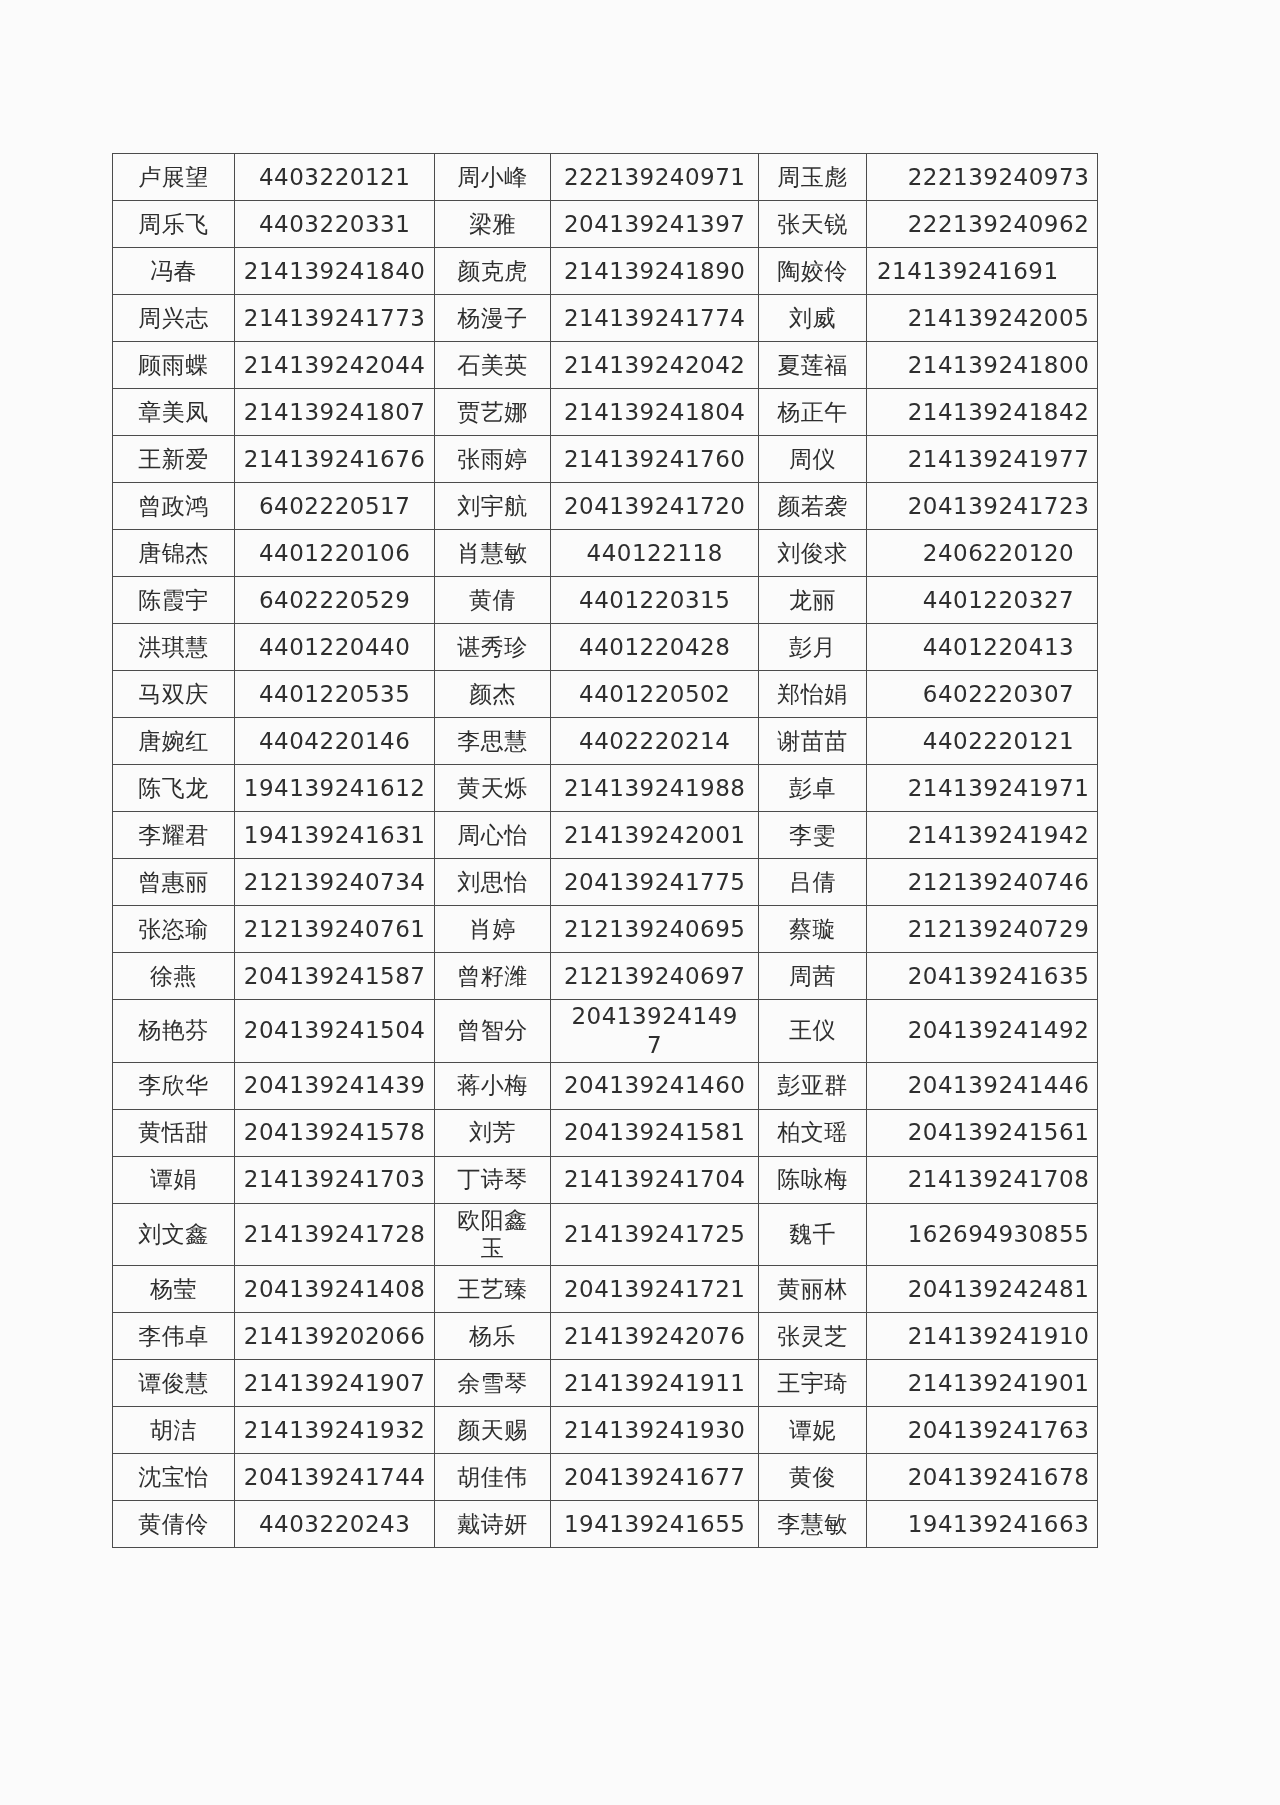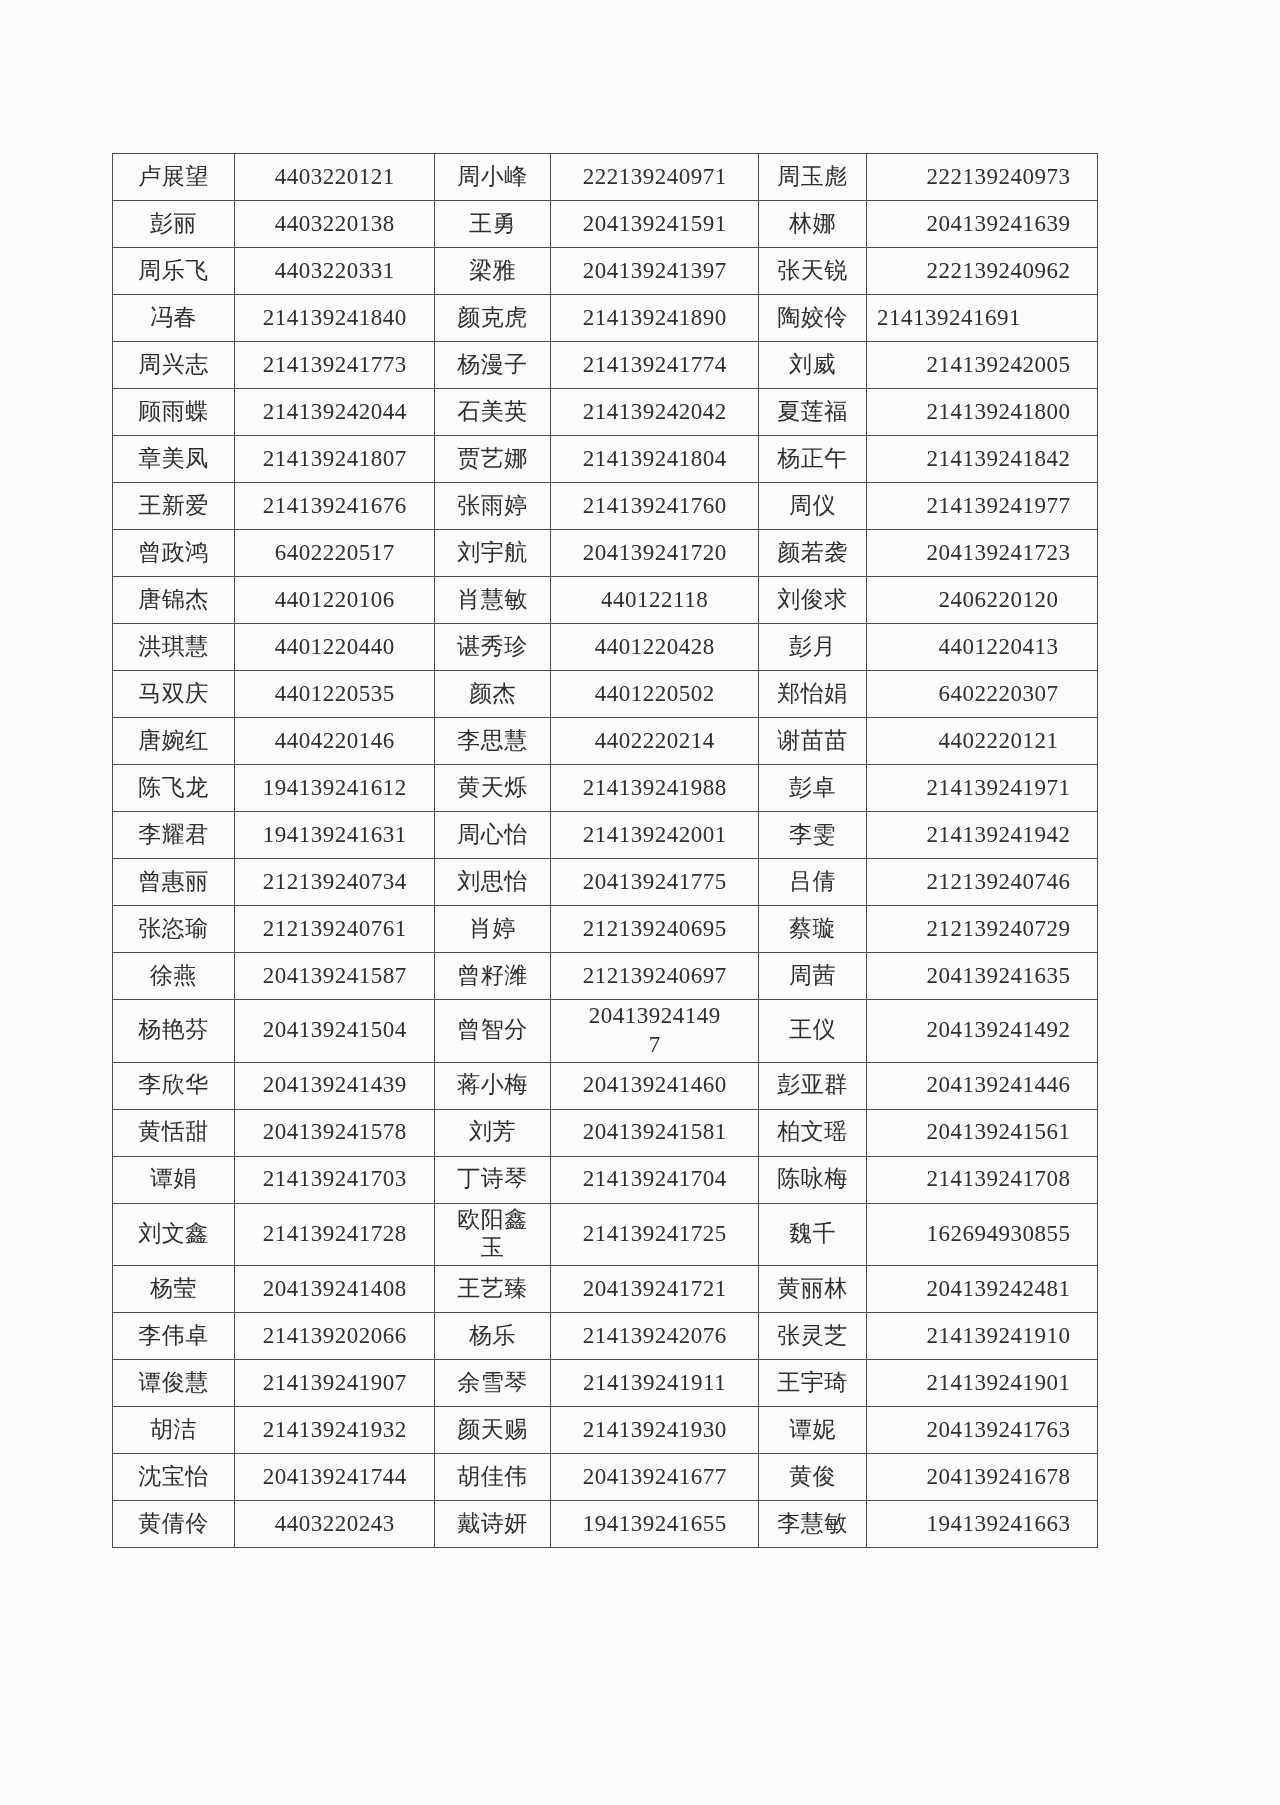--- a/index.html
+++ b/index.html
@@ -16,21 +16,21 @@
   }
   .roster{
     position:absolute;
     left:112px;top:153px;
     width:985px;
     display:table;
     table-layout:fixed;
     border-collapse:collapse;
     color:#2e2e2e;
   }
-  .row{display:table-row;font-family:Liberation Serif, serif;}
+  .row{display:table-row;}
   .cell{
     display:table-cell;
     border:1px solid #4c4c4c;
     vertical-align:middle;
     text-align:center;
     font-size:23px;
     line-height:1.25;
     height:47px;
     white-space:pre-line;
     letter-spacing:0.5px;
@@ -52,28 +52,20 @@
   <div class="roster">
       <div class="row">
         <div class="cell c0">卢展望</div>
         <div class="cell c1">4403220121</div>
         <div class="cell c2">周小峰</div>
         <div class="cell c3">222139240971</div>
         <div class="cell c4">周玉彪</div>
         <div class="cell c5">222139240973</div>
       </div>
       <div class="row">
-        <div class="cell c0">彭丽</div>
-        <div class="cell c1">4403220138</div>
-        <div class="cell c2">王勇</div>
-        <div class="cell c3">204139241591</div>
-        <div class="cell c4">林娜</div>
-        <div class="cell c5">204139241639</div>
-      </div>
-      <div class="row">
         <div class="cell c0">周乐飞</div>
         <div class="cell c1">4403220331</div>
         <div class="cell c2">梁雅</div>
         <div class="cell c3">204139241397</div>
         <div class="cell c4">张天锐</div>
         <div class="cell c5">222139240962</div>
       </div>
       <div class="row">
         <div class="cell c0">冯春</div>
         <div class="cell c1">214139241840</div>
@@ -122,20 +114,28 @@
         <div class="cell c4">颜若袭</div>
         <div class="cell c5">204139241723</div>
       </div>
       <div class="row">
         <div class="cell c0">唐锦杰</div>
         <div class="cell c1">4401220106</div>
         <div class="cell c2">肖慧敏</div>
         <div class="cell c3">440122118</div>
         <div class="cell c4">刘俊求</div>
         <div class="cell c5">2406220120</div>
+      </div>
+      <div class="row">
+        <div class="cell c0">陈霞宇</div>
+        <div class="cell c1">6402220529</div>
+        <div class="cell c2">黄倩</div>
+        <div class="cell c3">4401220315</div>
+        <div class="cell c4">龙丽</div>
+        <div class="cell c5">4401220327</div>
       </div>
       <div class="row">
         <div class="cell c0">洪琪慧</div>
         <div class="cell c1">4401220440</div>
         <div class="cell c2">谌秀珍</div>
         <div class="cell c3">4401220428</div>
         <div class="cell c4">彭月</div>
         <div class="cell c5">4401220413</div>
       </div>
       <div class="row">

